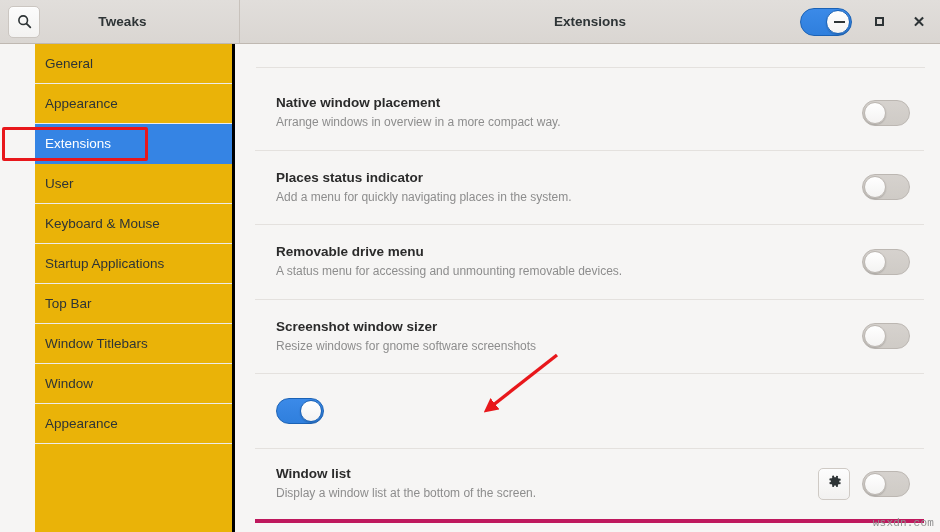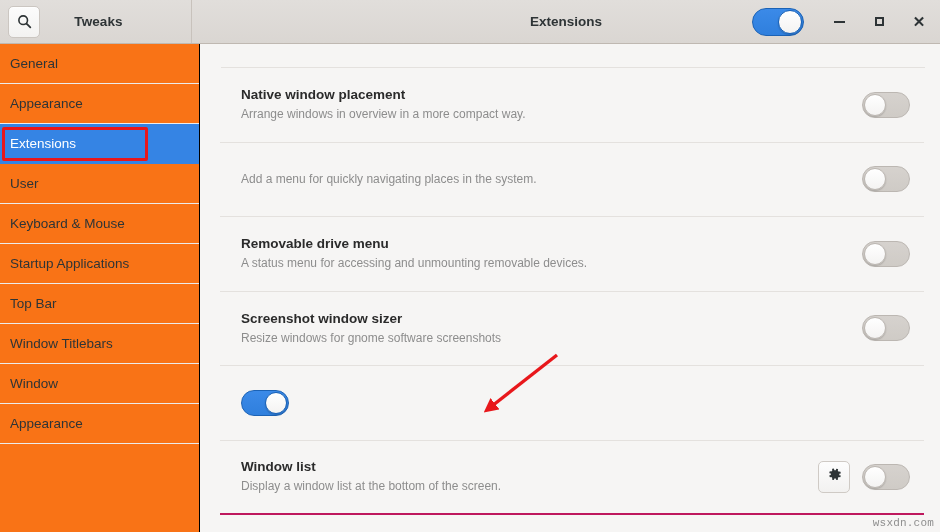--- a/index.html
+++ b/index.html
@@ -28,21 +28,21 @@
     position: relative;
     height: 44px;
     flex: 0 0 44px;
     display: flex;
     align-items: center;
     background: linear-gradient(to bottom, #e1dedb 0%, #dad6d2 100%);
     border-bottom: 1px solid #bfb8b1;
     box-sizing: border-box;
   }
   .titlebar-left {
-    width: 192px;
+    width: 240px;
     display: flex;
     align-items: center;
     padding-left: 8px;
     box-sizing: border-box;
     border-right: 1px solid #c8c2bc;
     height: 100%;
   }
   .search-btn {
     width: 30px;
     height: 30px;
@@ -131,24 +131,25 @@
     flex: 1;
     display: flex;
     min-height: 0;
     position: relative;
   }
 
   
   .sidebar {
     width: 200px;
     flex: 0 0 200px;
-    background: #f97316;
-    border-right: 1px solid #000000;
+    background: #eab308;
+    border-right: 3px solid #000000;
     box-sizing: border-box;
     overflow: hidden;
+    margin-left: 35px;
   }
   .side-item {
     height: 40px;
     display: flex;
     align-items: center;
     padding-left: 10px;
     font-size: 13.5px;
     color: #2e3436;
     border-bottom: 1px solid #ececec;
     box-sizing: border-box;
@@ -161,21 +162,21 @@
     color: #ffffff;
     border-bottom-color: #3584e4;
   }
 
   
   .content {
     flex: 1;
     background: #f6f5f4;
     position: relative;
     overflow: hidden;
-    padding: 0 16px 0 20px;
+    padding: 8px 16px 0 20px;
     box-sizing: border-box;
   }
   .top-sep {
     position: absolute;
     left: 21px;
     right: 15px;
     top: 23px;
     height: 1px;
     background: #e4e1de;
   }
@@ -183,21 +184,21 @@
     padding-top: 24px;
   }
   .ext-row {
     height: 74.5px;
     display: flex;
     align-items: center;
     border-bottom: 1px solid #e4e1de;
     box-sizing: border-box;
     padding: 0 4px 0 21px;
   }
-  .ext-row:last-child { border-bottom: 2px solid #be185d; }
+  .ext-row:last-child { border-bottom: 4px solid #be185d; }
   .ext-text { flex: 1; min-width: 0; }
   .ext-name {
     font-size: 13.5px;
     font-weight: bold;
     color: #2b2b2b;
     line-height: 1.25;
     margin-bottom: 3px;
   }
   .ext-desc {
     font-size: 12px;
@@ -377,20 +378,21 @@
               <div class="ext-desc">Arrange windows in overview in a more compact way.</div>
             </div>
             <div class="ext-controls">
               <div class="switch">
                 <div class="knob"></div>
               </div>
             </div>
           </div>
           <div class="ext-row">
             <div class="ext-text">
+              <div class="ext-name">Places status indicator</div>
               <div class="ext-desc">Add a menu for quickly navigating places in the system.</div>
             </div>
             <div class="ext-controls">
               <div class="switch">
                 <div class="knob"></div>
               </div>
             </div>
           </div>
           <div class="ext-row">
             <div class="ext-text">

